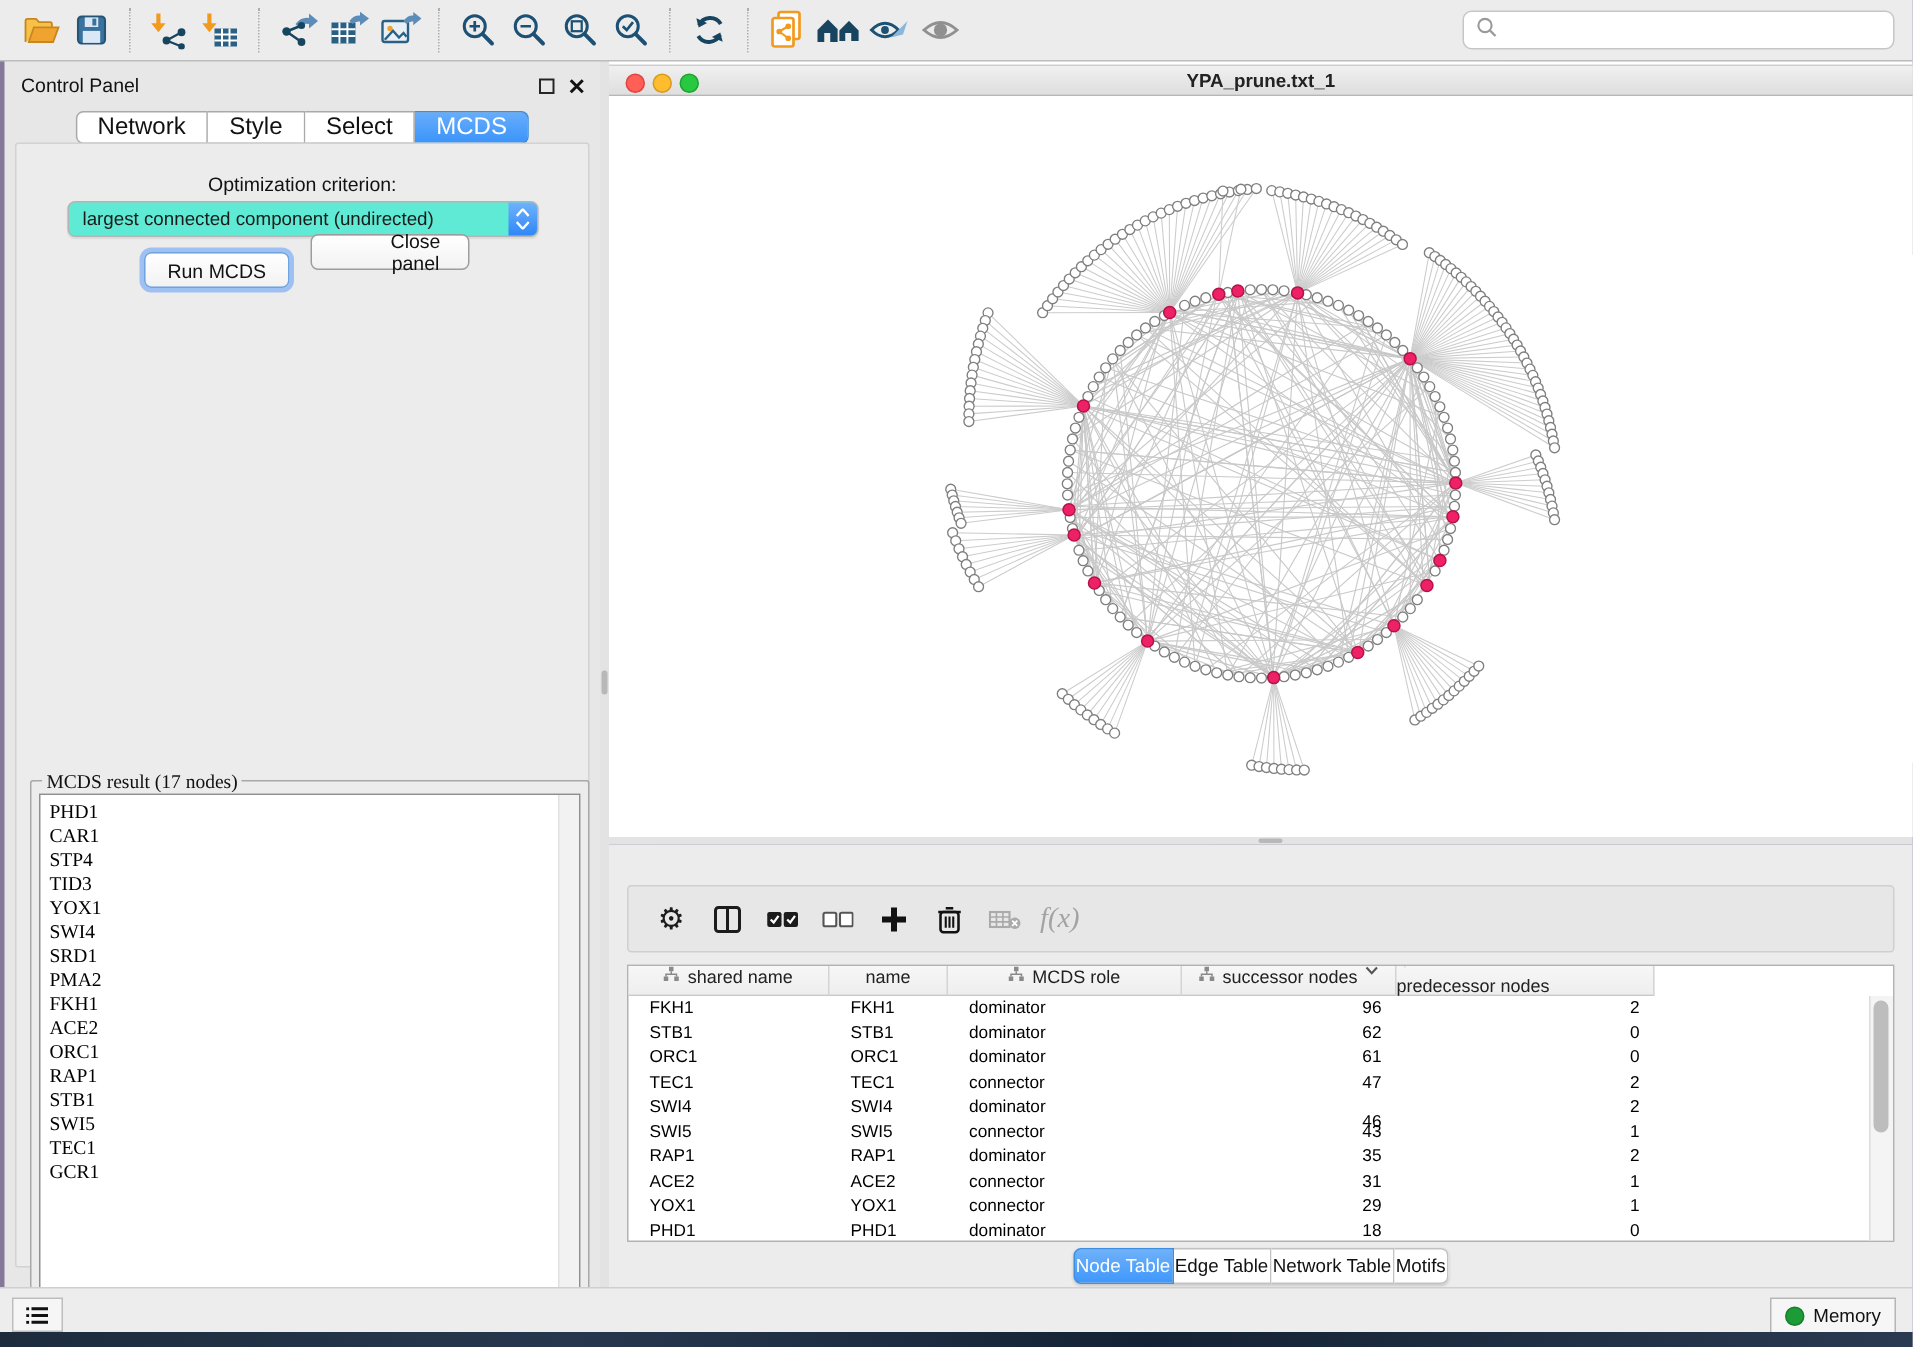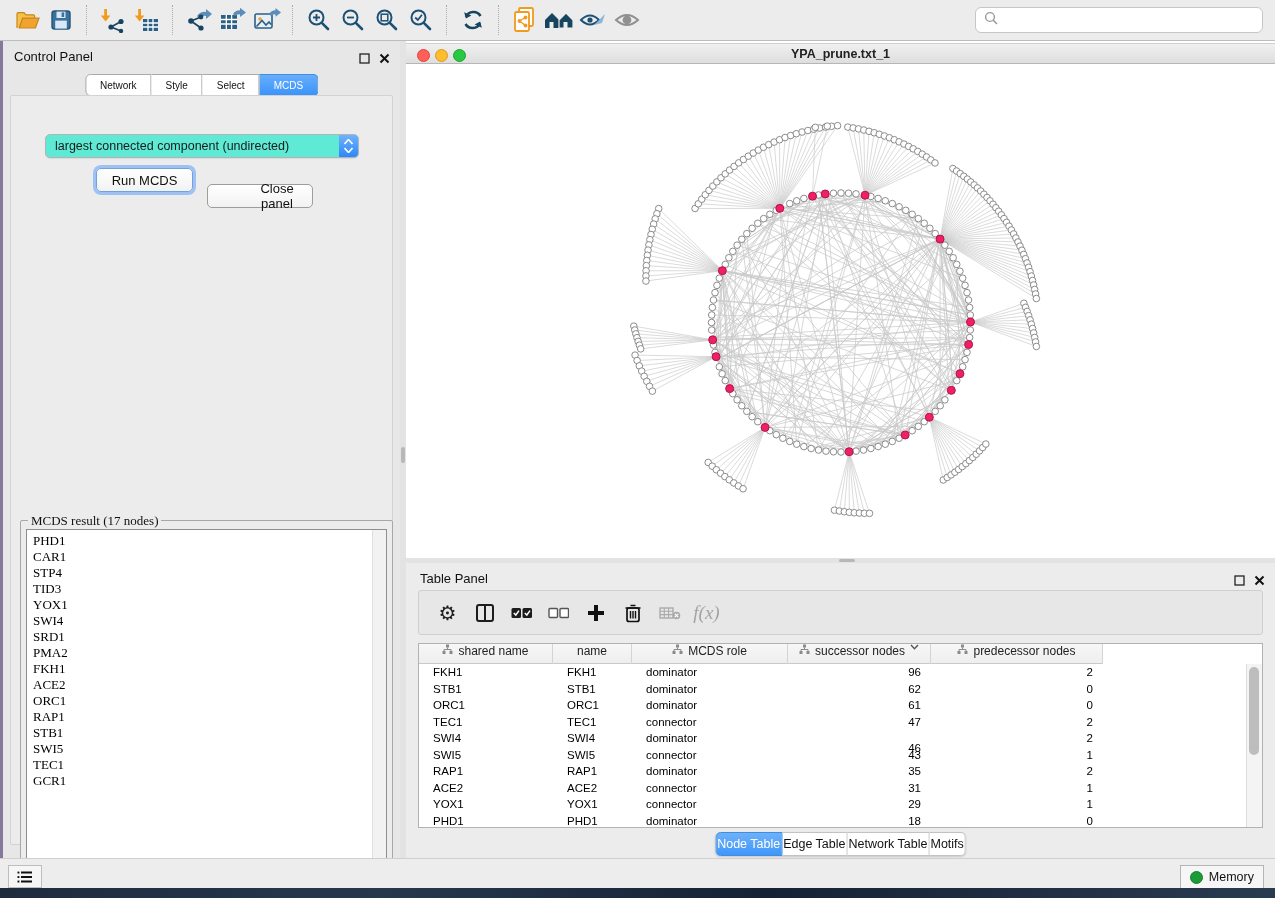--- a/index.html
+++ b/index.html
@@ -25,38 +25,38 @@
     font-family:"Liberation Sans",sans-serif;}
   .search-icon{margin:0 4px 0 8px;color:#9a9a9a;}
 
   
   .control-panel{position:absolute;left:3px;top:41px;width:397px;height:817px;background:#e7e7e7;}
   .panel-header{position:absolute;left:0;top:6px;width:100%;height:20px;}
   .panel-title{position:absolute;left:11px;top:2px;font-size:13px;color:#111;}
   .win-btns{position:absolute;right:10px;top:3px;display:flex;gap:9px;align-items:center;}
   .ctrl-tabs{position:absolute;left:50%;transform:translateX(-50%);top:33px;display:flex;}
   .seg{height:20px;padding:0 14px;background:#fff;border:1px solid #a9a9a9;border-left:none;
-    font-size:10px;display:flex;align-items:center;color:#111;}
+    font-size:16px;display:flex;align-items:center;color:#111;}
   .seg.first{border-left:1px solid #a9a9a9;border-radius:5px 0 0 5px;}
   .seg.last{border-radius:0 5px 5px 0;}
   .seg.selected{background:linear-gradient(#67adfb,#3b94fb);color:#fff;border-color:#3d8ede;}
   .cp-frame{position:absolute;left:7px;right:7px;top:54px;bottom:13px;background:#ececec;
     border:1px solid #d2d2d2;border-radius:2px;}
   .opt-label{position:absolute;top:19px;width:100%;text-align:center;font-size:13px;color:#111;}
   .criterion{position:absolute;left:34px;top:38px;width:314px;height:24px;background:#5eead4;
     border:1px solid #b4b4b4;border-radius:5px;display:flex;align-items:center;box-sizing:border-box;
     box-shadow:0 1px 1px rgba(0,0,0,.08);}
   .criterion .val{flex:1;font-size:12.5px;padding-left:9px;white-space:nowrap;}
   .stepper{width:19px;height:22px;border-radius:0 4px 4px 0;background:linear-gradient(#6fb2fc,#2f87f8);
     display:flex;flex-direction:column;align-items:center;justify-content:center;gap:2px;}
   .btn{height:24px;background:linear-gradient(#ffffff,#f2f2f2);border:1px solid #9d9d9d;border-radius:5px;
     font-size:13px;display:inline-flex;align-items:center;justify-content:center;color:#111;
     font-family:"Liberation Sans",sans-serif;box-sizing:border-box;}
   .run-btn{position:absolute;left:85px;top:72px;width:97px;box-shadow:0 0 0 3px rgba(106,163,248,.6);border-color:#6ea3df;}
-  .closep-btn{position:absolute;left:196px;top:88px;width:106px;padding-left:40px;}
+  .closep-btn{position:absolute;left:196px;top:60px;width:106px;padding-left:40px;}
   .mcds-fieldset{position:absolute;left:9px;top:424px;width:371px;height:372px;
     border:1px solid #a8a8a8;border-radius:2px;background:#ececec;font-family:Liberation Serif, serif;}
   .mcds-legend{position:absolute;left:7px;top:-8px;background:#ececec;padding:0 3px;font-size:13px;color:#111;}
   .mcds-list{position:absolute;left:5px;top:8px;right:5px;bottom:5px;background:#fff;
     border:1px solid #8f8f8f;overflow:hidden;}
   .mcds-scroll{position:absolute;top:0;right:0;width:13px;height:100%;background:#f2f2f2;border-left:1px solid #e0e0e0;}
   .list-item{font-size:13px;line-height:16px;padding-left:6px;color:#000;}
   .mcds-items{position:absolute;left:0;top:3px;right:14px;}
 
   
@@ -269,20 +269,21 @@
           </svg></span>
     </span>
   </div>
   <div class="ctrl-tabs">
     <span class="seg first">Network</span>
     <span class="seg">Style</span>
     <span class="seg">Select</span>
     <span class="seg last selected">MCDS</span>
   </div>
   <div class="cp-frame">
+    <div class="opt-label">Optimization criterion:</div>
     <div class="criterion">
       <span class="val">largest connected component (undirected)</span>
       <span class="stepper">
         <svg width="9" height="6" viewBox="0 0 9 6">
             <path d="M0.5 5 L4.5 0.5 L8.5 5" fill="none" stroke="#fff" stroke-width="1.6"></path>
           </svg>
         <svg width="9" height="6" viewBox="0 0 9 6">
             <path d="M0.5 1 L4.5 5.5 L8.5 1" fill="none" stroke="#fff" stroke-width="1.6"></path>
           </svg>
       </span>
@@ -994,31 +995,20 @@
         <circle cx="443.1313722790461" cy="387.74446133146114" r="4" fill="#ee2164" stroke="#b5124c" stroke-width="1"></circle>
       </svg>
   </div>
 </div>
 
 <div class="hsplit">
     <div class="grip"></div>
   </div>
 
 <div class="table-panel">
-  <div class="panel-header">
-    <span class="panel-title" style="left:14px">Table Panel</span>
-    <span class="win-btns">
-      <span><svg width="11" height="11" viewBox="0 0 11 11">
-            <rect x="1" y="1" width="9" height="9" fill="none" stroke="#222" stroke-width="1.3"></rect>
-          </svg></span>
-      <span><svg width="11" height="11" viewBox="0 0 11 11">
-            <path d="M1.5 1.5 L9.5 9.5 M9.5 1.5 L1.5 9.5" stroke="#111" stroke-width="2"></path>
-          </svg></span>
-    </span>
-  </div>
   <div class="tp-toolbar">
     <span class="tpi">
         <span class="gear-glyph">⚙</span>
       </span>
     <span class="tpi">
       <svg width="20" height="20" viewBox="0 0 20 20">
           <rect x="2" y="2" width="16" height="16" rx="2" fill="none" stroke="#1c1c1c" stroke-width="2"></rect>
           <path d="M10 2 v16" stroke="#1c1c1c" stroke-width="2"></path>
         </svg>
     </span>
@@ -1088,21 +1078,21 @@
             <rect x="4" y="0.5" width="3" height="3" fill="#8a8a8a"></rect>
             <path d="M5.5 3.5 v2 M2 7 V5.5 h7 V7" stroke="#8a8a8a" stroke-width="1" fill="none"></path>
             <rect x="0.5" y="7" width="3" height="3" fill="#8a8a8a"></rect>
             <rect x="7.5" y="7" width="3" height="3" fill="#8a8a8a"></rect>
           </svg>
           <span>successor nodes</span>
           <svg width="9" height="6" viewBox="0 0 9 6">
             <path d="M1 1 L4.5 4.8 L8 1" fill="none" stroke="#555" stroke-width="1.4"></path>
           </svg>
         </div>
-        <div class="th" style="width: 172px;">
+        <div class="th" style="width: 172px; flex-direction: column;">
           <svg width="11" height="11" viewBox="0 0 11 11">
             <rect x="4" y="0.5" width="3" height="3" fill="#8a8a8a"></rect>
             <path d="M5.5 3.5 v2 M2 7 V5.5 h7 V7" stroke="#8a8a8a" stroke-width="1" fill="none"></path>
             <rect x="0.5" y="7" width="3" height="3" fill="#8a8a8a"></rect>
             <rect x="7.5" y="7" width="3" height="3" fill="#8a8a8a"></rect>
           </svg>
           <span>predecessor nodes</span>
         </div>
       </div>
     <div class="tbody">

